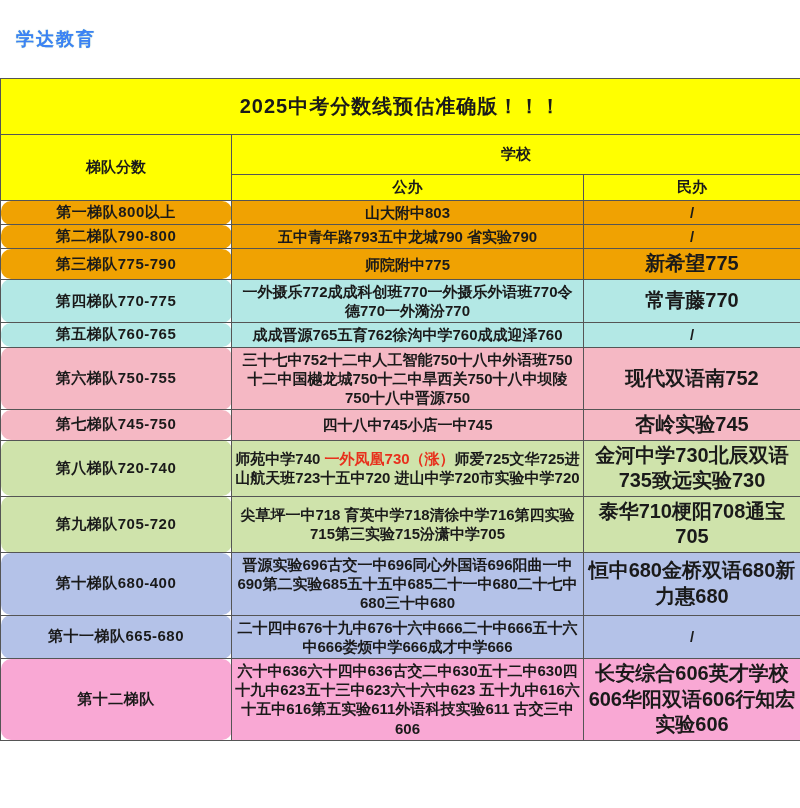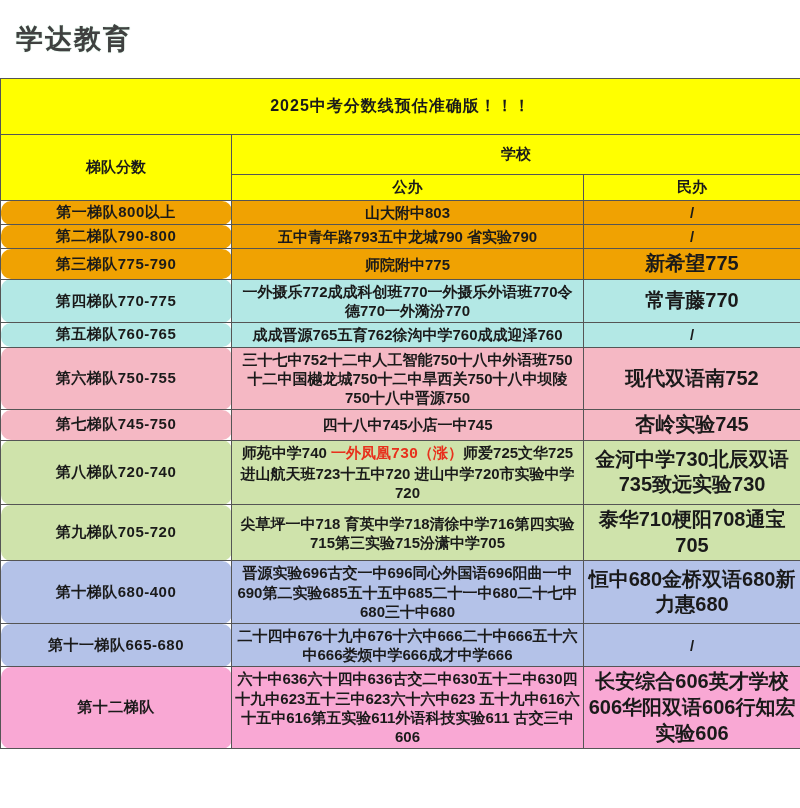--- a/index.html
+++ b/index.html
@@ -21,24 +21,24 @@
   
   .logo-band {
     height: 78px;
     width: 100%;
     background: #ffffff;
     display: flex;
     align-items: center;
     padding-left: 16px;
   }
   .logo-text {
-    color: #404040;
+    color: #3b82f6;
     font-family: "Liberation Serif", "DejaVu Serif", serif;
     font-weight: 700;
-    font-size: 27px;
+    font-size: 18px;
     letter-spacing: 2px;
     text-shadow: 0 0 1px rgba(46,154,92,0.5);
     text-align: right;
   }
   
   table.sheet {
     border-collapse: collapse;
     table-layout: fixed;
     width: 800px;
     border: 1px solid #555555;
@@ -50,21 +50,21 @@
     font-weight: 700;
     color: #1a1a1a;
     padding: 2px 3px;
   }
   col.c1 { width: 231px; }
   col.c2 { width: 352px; }
   col.c3 { width: 217px; }
 
   .title-cell {
     background: #ffff00;
-    font-size: 16px;
+    font-size: 20px;
     height: 56px;
     letter-spacing: 1px;
   }
   .hdr {
     background: #ffff00;
     font-size: 15px;
   }
   .hdr-tier { height: 60px; }
   .hdr-school { height: 40px; }
   .hdr-sub { height: 26px; margin-top: 20px; }
@@ -82,21 +82,21 @@
     padding-right: 3px;
   }
   .schools.ctr { text-align: center; padding-left: 3px; margin-top: 32px; }
   .private {
     font-size: 20px;
     line-height: 1.28;
     padding-left: 4px;
     padding-right: 4px;
   }
   .slash { font-size: 15px; font-weight: 400; }
-  .up { color: #e8301c; font-family: Liberation Mono, monospace; }
+  .up { color: #e8301c; }
 
   
   .r-orange td { background: #f0a202; }
   .r-cyan   td { background: #b3e8e5; }
   .r-pink   td { background: #f5b8c4; }
   .r-green1 td { background: #cfe3ab; }
   .r-blue   td { background: #b4c2e8; }
   .r-green2 td { background: #f9a8d4; }
 </style>
 </head>

